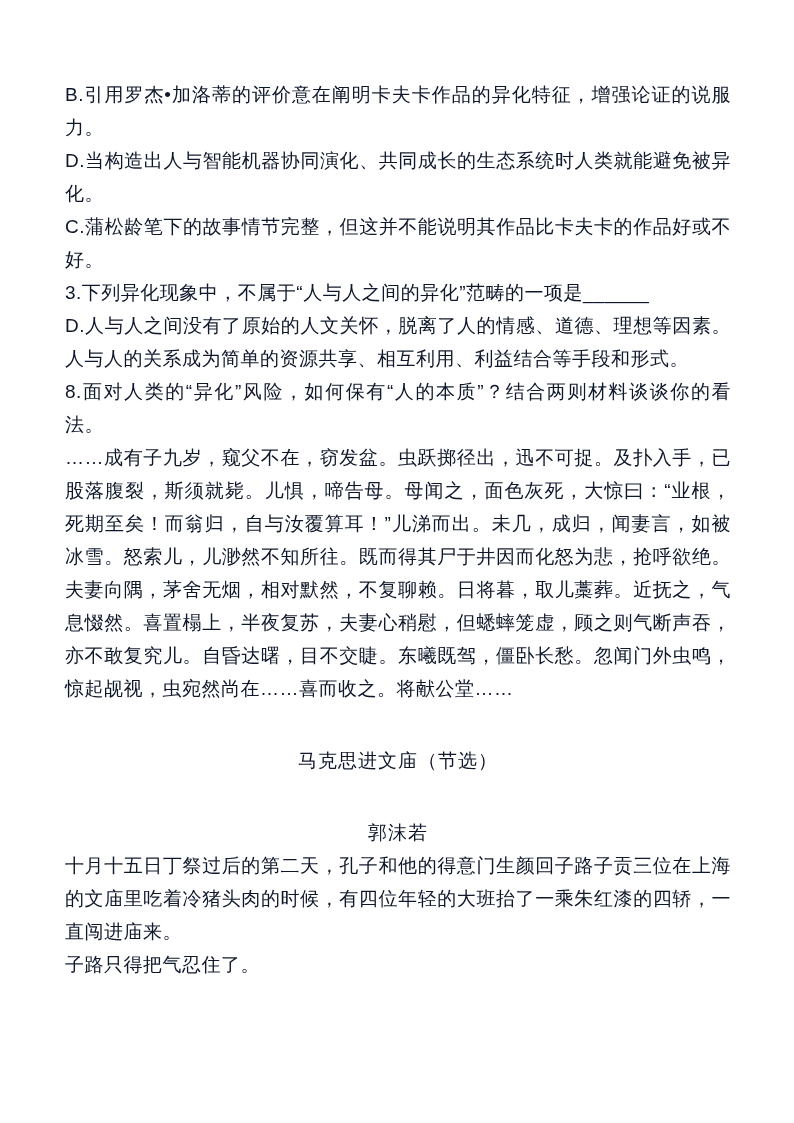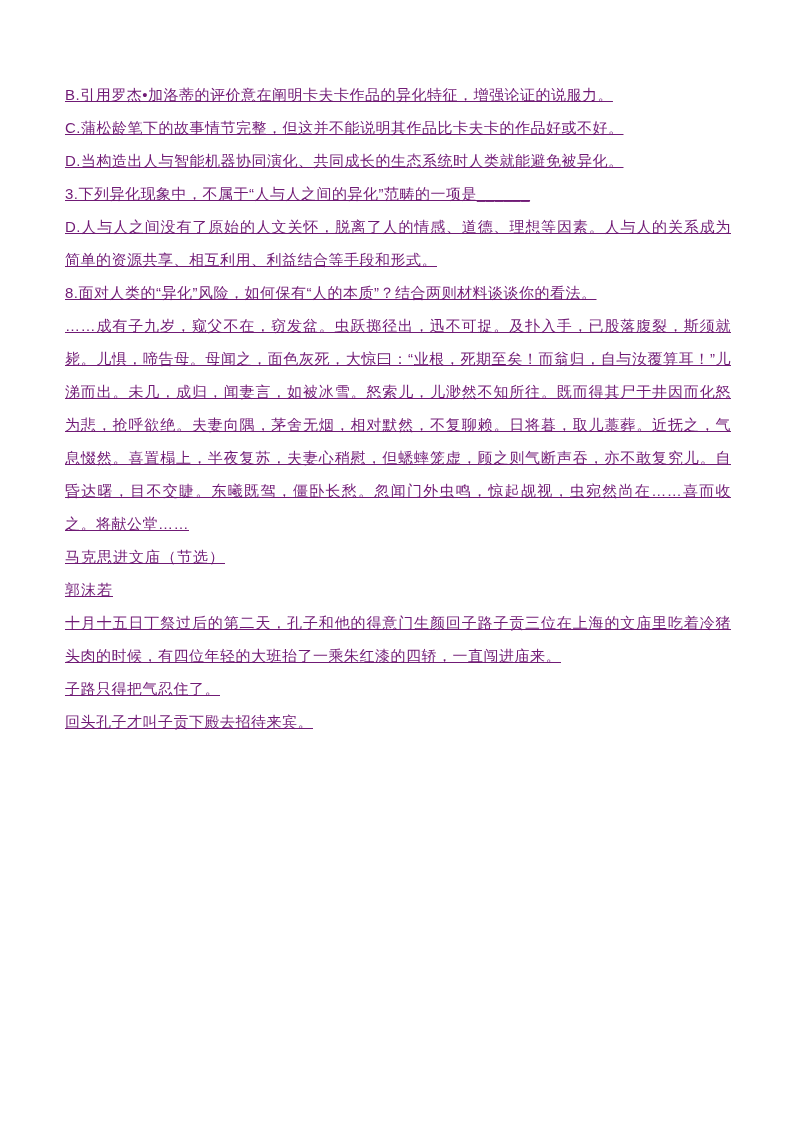--- a/index.html
+++ b/index.html
@@ -12,42 +12,42 @@
     width: 794px;
     height: 1123px;
     margin: 0 auto;
     background: #ffffff;
     padding: 78px 63px 30px 65px;
     overflow: hidden;
     font-family: "Liberation Sans", "DejaVu Sans", sans-serif;
   }
   .para {
     margin: 0;
-    font-size: 15px;
+    font-size: 19px;
     line-height: 33px;
-    color: #701a75;
+    color: #0f172a;
     text-align: justify;
     text-justify: inter-ideograph;
     letter-spacing: 0.5px;
     word-break: break-all;
-    text-decoration: underline;
   }
   .para.center {
+    text-align: center;
     letter-spacing: 1px;
+    margin-top: 39px;
   }
 </style>
 </head>
 <body>
 
 <div class="doc-page">
   <p class="para">B.引用罗杰•加洛蒂的评价意在阐明卡夫卡作品的异化特征，增强论证的说服力。</p>
+  <p class="para">D.当构造出人与智能机器协同演化、共同成长的生态系统时人类就能避免被异化。</p>
   <p class="para">C.蒲松龄笔下的故事情节完整，但这并不能说明其作品比卡夫卡的作品好或不好。</p>
-  <p class="para">D.当构造出人与智能机器协同演化、共同成长的生态系统时人类就能避免被异化。</p>
   <p class="para">3.下列异化现象中，不属于“人与人之间的异化”范畴的一项是______</p>
   <p class="para">D.人与人之间没有了原始的人文关怀，脱离了人的情感、道德、理想等因素。人与人的关系成为简单的资源共享、相互利用、利益结合等手段和形式。</p>
   <p class="para">8.面对人类的“异化”风险，如何保有“人的本质”？结合两则材料谈谈你的看法。</p>
   <p class="para">……成有子九岁，窥父不在，窃发盆。虫跃掷径出，迅不可捉。及扑入手，已股落腹裂，斯须就毙。儿惧，啼告母。母闻之，面色灰死，大惊曰：“业根，死期至矣！而翁归，自与汝覆算耳！”儿涕而出。未几，成归，闻妻言，如被冰雪。怒索儿，儿渺然不知所往。既而得其尸于井因而化怒为悲，抢呼欲绝。夫妻向隅，茅舍无烟，相对默然，不复聊赖。日将暮，取儿藁葬。近抚之，气息惙然。喜置榻上，半夜复苏，夫妻心稍慰，但蟋蟀笼虚，顾之则气断声吞，亦不敢复究儿。自昏达曙，目不交睫。东曦既驾，僵卧长愁。忽闻门外虫鸣，惊起觇视，虫宛然尚在……喜而收之。将献公堂……</p>
   <p class="para center">马克思进文庙（节选）</p>
   <p class="para center">郭沫若</p>
   <p class="para">十月十五日丁祭过后的第二天，孔子和他的得意门生颜回子路子贡三位在上海的文庙里吃着冷猪头肉的时候，有四位年轻的大班抬了一乘朱红漆的四轿，一直闯进庙来。</p>
   <p class="para">子路只得把气忍住了。</p>
-  <p class="para">回头孔子才叫子贡下殿去招待来宾。</p>
 </div>
 
 </body></html>

